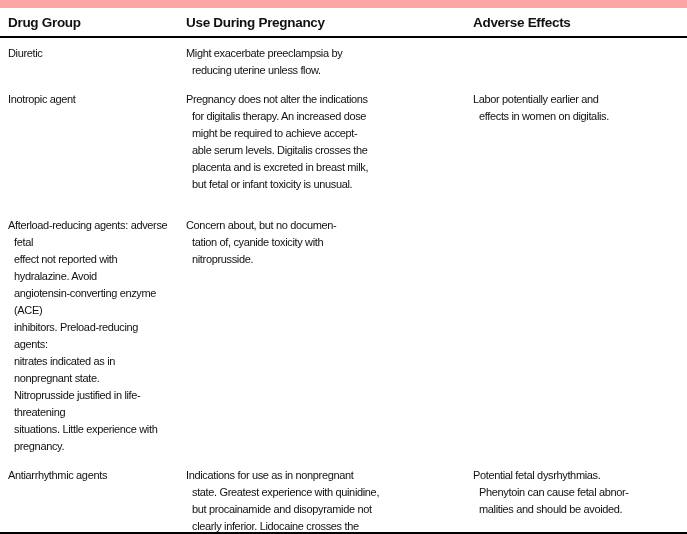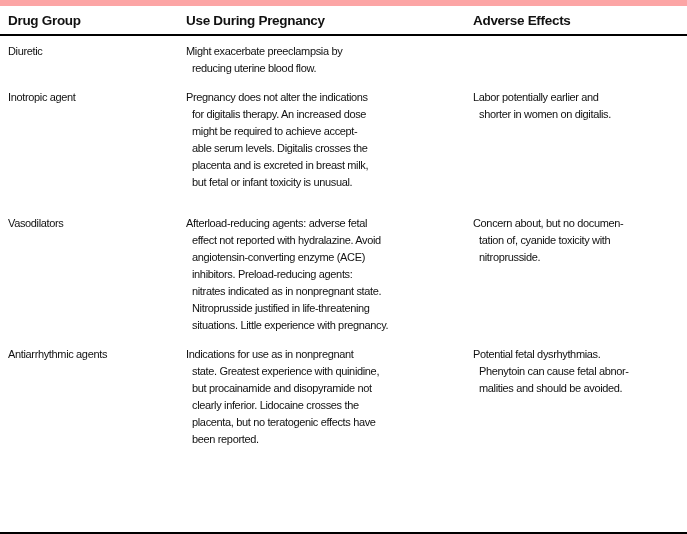--- a/index.html
+++ b/index.html
@@ -5,21 +5,21 @@
   * { margin: 0; padding: 0; box-sizing: border-box; }
   html, body { background: #ffffff; }
   body {
     font-family: "Liberation Sans", sans-serif;
     color: #111111;
     width: 687px;
   }
   .table-wrap {
     width: 687px;
     height: 534px;
-    border-top: 6px solid #fca5a5;
+    border-top: 8px solid #fca5a5;
     border-bottom: 2px solid #000;
     background: #fff;
     overflow: hidden;
   }
   .grid-row {
     display: grid;
     grid-template-columns: 178px 287px 1fr;
   }
   .header-row {
     border-bottom: 2px solid #000;
@@ -64,46 +64,45 @@
     <div class="header-cell">Drug Group</div>
     <div class="header-cell">Use During Pregnancy</div>
     <div class="header-cell">Adverse Effects</div>
   </div>
 
   <div class="table-body" id="table-body">
   <div class="grid-row body-row">
     <div class="cell drug-group-cell">Diuretic</div>
     <div class="cell adverse-cell">
           <div class="para">Might exacerbate preeclampsia by
-reducing uterine blood flow.</div>
+reducing uterine unless flow.</div>
         </div>
   </div>
 
   <div class="grid-row body-row">
     <div class="cell drug-group-cell">Inotropic agent</div>
     <div class="cell use-cell">
           <div class="para">Pregnancy does not alter the indications
 for digitalis therapy. An increased dose
 might be required to achieve accept-
 able serum levels. Digitalis crosses the
 placenta and is excreted in breast milk,
 but fetal or infant toxicity is unusual.</div>
         </div>
     <div class="cell adverse-cell">
           <div class="para">Labor potentially earlier and
-shorter in women on digitalis.</div>
+effects in women on digitalis.</div>
         </div>
   </div>
 
   <div class="grid-row body-row">
     <div class="cell drug-group-cell"></div>
   </div>
 
   <div class="grid-row body-row">
-    <div class="cell drug-group-cell">Vasodilators</div>
     <div class="cell use-cell">
           <div class="para">Afterload-reducing agents: adverse fetal
 effect not reported with hydralazine. Avoid
 angiotensin-converting enzyme (ACE)
 inhibitors. Preload-reducing agents:
 nitrates indicated as in nonpregnant state.
 Nitroprusside justified in life-threatening
 situations. Little experience with pregnancy.</div>
         </div>
     <div class="cell adverse-cell">

